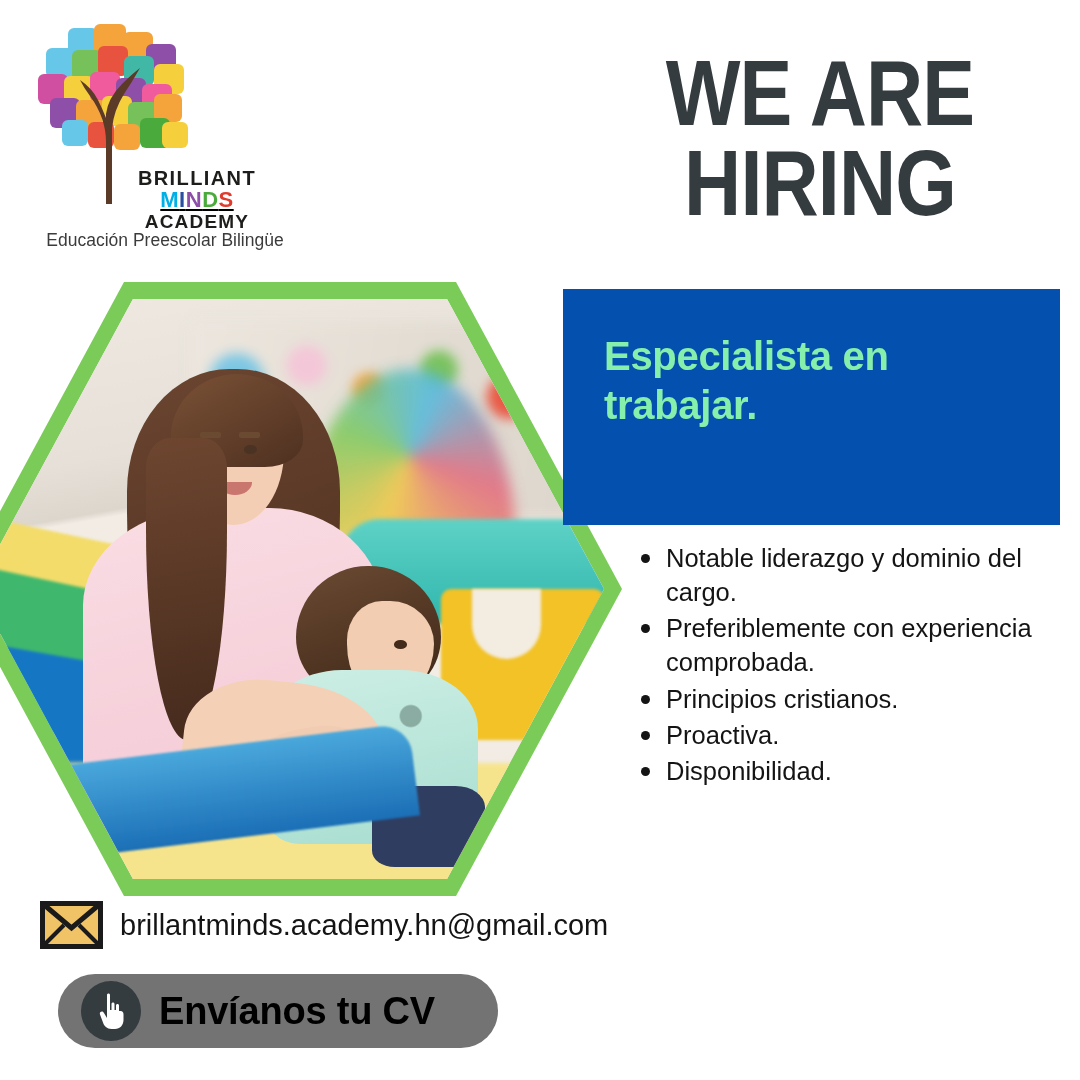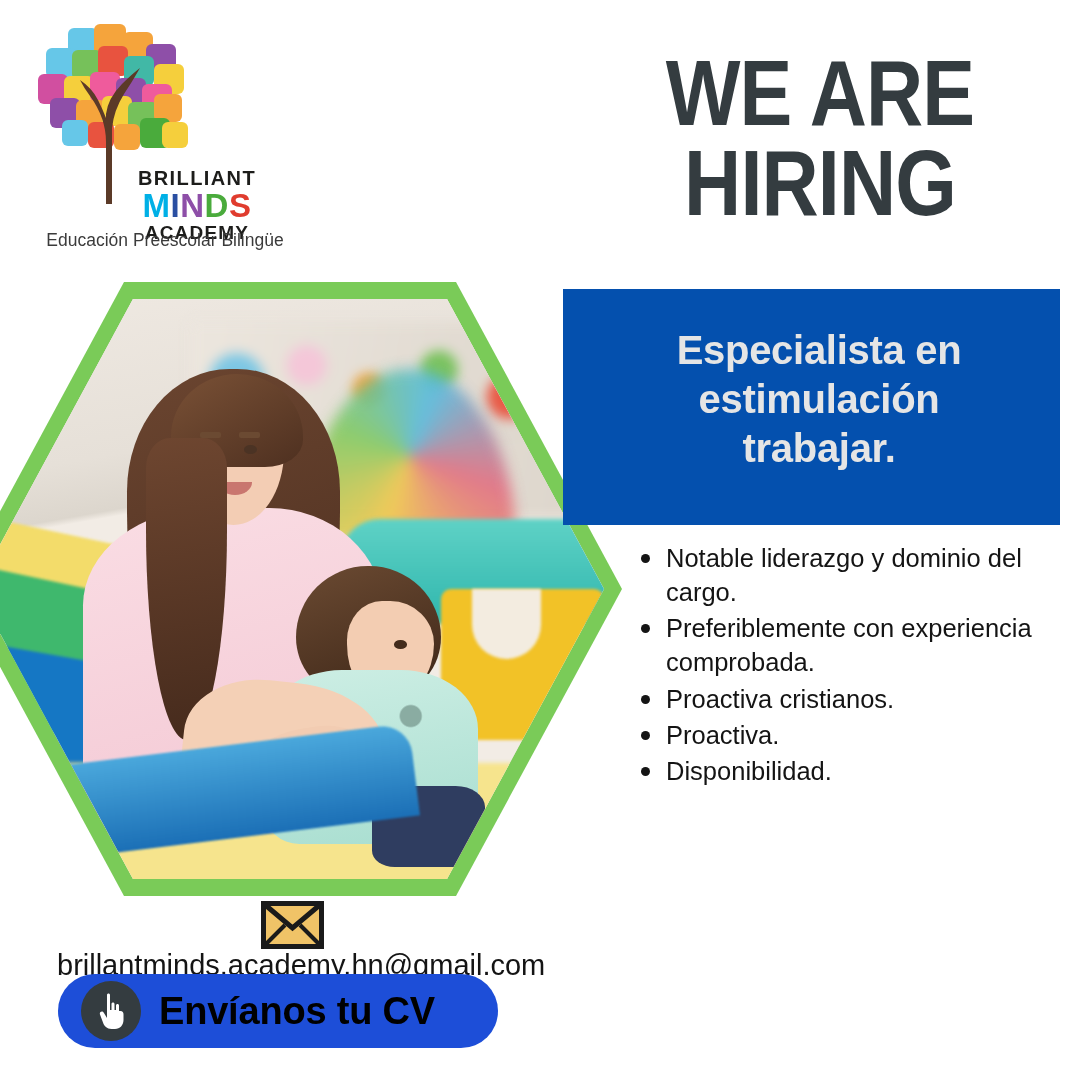--- a/index.html
+++ b/index.html
@@ -43,24 +43,25 @@
   }
   .wm-brilliant {
     font-size: 20px;
     font-weight: bold;
     letter-spacing: 1.4px;
     color: #1d1d1b;
     display: block;
   }
   .wm-minds {
     display: block;
-    font-size: 33px;
+    font-size: 22px;
     font-weight: bold;
     letter-spacing: 0.5px;
     margin-top: 1px;
+    text-decoration: underline;
   }
   .wm-minds span { display: inline; }
   .wm-academy {
     display: block;
     font-size: 19px;
     font-weight: bold;
     letter-spacing: 1.2px;
     color: #1d1d1b;
     margin-top: 1px;
   }
@@ -97,28 +98,27 @@
     position: absolute;
     left: 563px;
     top: 289px;
     width: 497px;
     height: 236px;
     background: #0450ae;
   }
   #job-title-text {
     position: absolute;
     left: 41px;
-    top: 37px;
+    top: 43px;
     width: 430px;
-    color: #e5e5e5;
+    color: #86efac;
     font-weight: bold;
     font-size: 40px;
     line-height: 1.22;
     letter-spacing: -0.3px;
-    text-align: center;
   }
 
   
   #requirements {
     position: absolute;
     left: 628px;
     top: 541px;
     width: 400px;
     margin: 0;
     padding: 0 0 0 38px;
@@ -370,42 +370,41 @@
     transform: rotate(-8deg);
   }
 
   
   #email-row {
     position: absolute;
     left: 40px;
     top: 901px;
     display: flex;
     align-items: center;
-    flex-direction: column;
   }
   #envelope-icon {
     width: 63px;
     height: 48px;
     flex: none;
   }
   #email-text {
     margin-left: 17px;
     font-size: 29px;
     color: #141414;
     white-space: nowrap;
   }
 
   
   #cta-button {
     position: absolute;
     left: 58px;
     top: 974px;
     width: 440px;
     height: 74px;
-    background: #1d4ed8;
+    background: #737373;
     border-radius: 37px;
     display: flex;
     align-items: center;
     border: none;
     padding: 0;
     cursor: pointer;
   }
   #cta-cursor-badge {
     width: 60px;
     height: 60px;
@@ -515,29 +514,28 @@
       <div class="b-shorts"></div>
       <div class="w-arm"></div>
       <div class="b-arm"></div>
       <div class="ph-blue-bolster"></div>
     </div>
   </div>
 
   <div id="job-title-box">
     <div id="job-title-text">
       <div>Especialista en</div>
-      <div>estimulación</div>
       <div>trabajar.</div>
     </div>
   </div>
 
   <ul id="requirements">
     <li>Notable liderazgo y dominio del   cargo.</li>
     <li>Preferiblemente con experiencia comprobada.</li>
-    <li>Proactiva cristianos.</li>
+    <li>Principios cristianos.</li>
     <li>Proactiva.</li>
     <li>Disponibilidad.</li>
   </ul>
 
   <div id="email-row">
     <svg id="envelope-icon" viewBox="0 0 63 48">
       <rect x="2.5" y="2.5" width="58" height="43" fill="#f0c367" stroke="#1a1a1a" stroke-width="5"></rect>
       <path d="M2.5 2.5 L31.5 27 L60.5 2.5" fill="none" stroke="#1a1a1a" stroke-width="5"></path>
       <path d="M2.5 45.5 L24 24" fill="none" stroke="#1a1a1a" stroke-width="4"></path>
       <path d="M60.5 45.5 L39 24" fill="none" stroke="#1a1a1a" stroke-width="4"></path>

